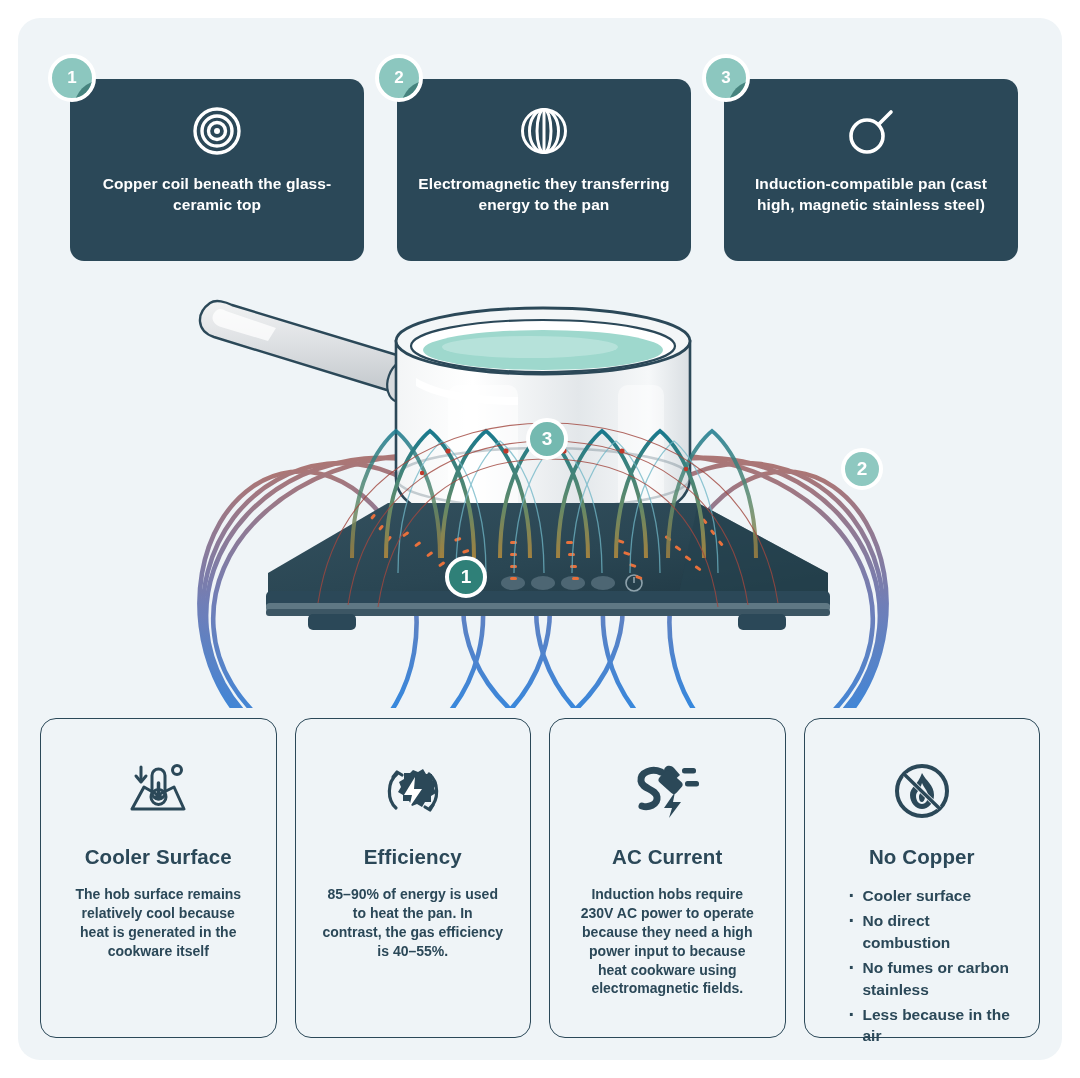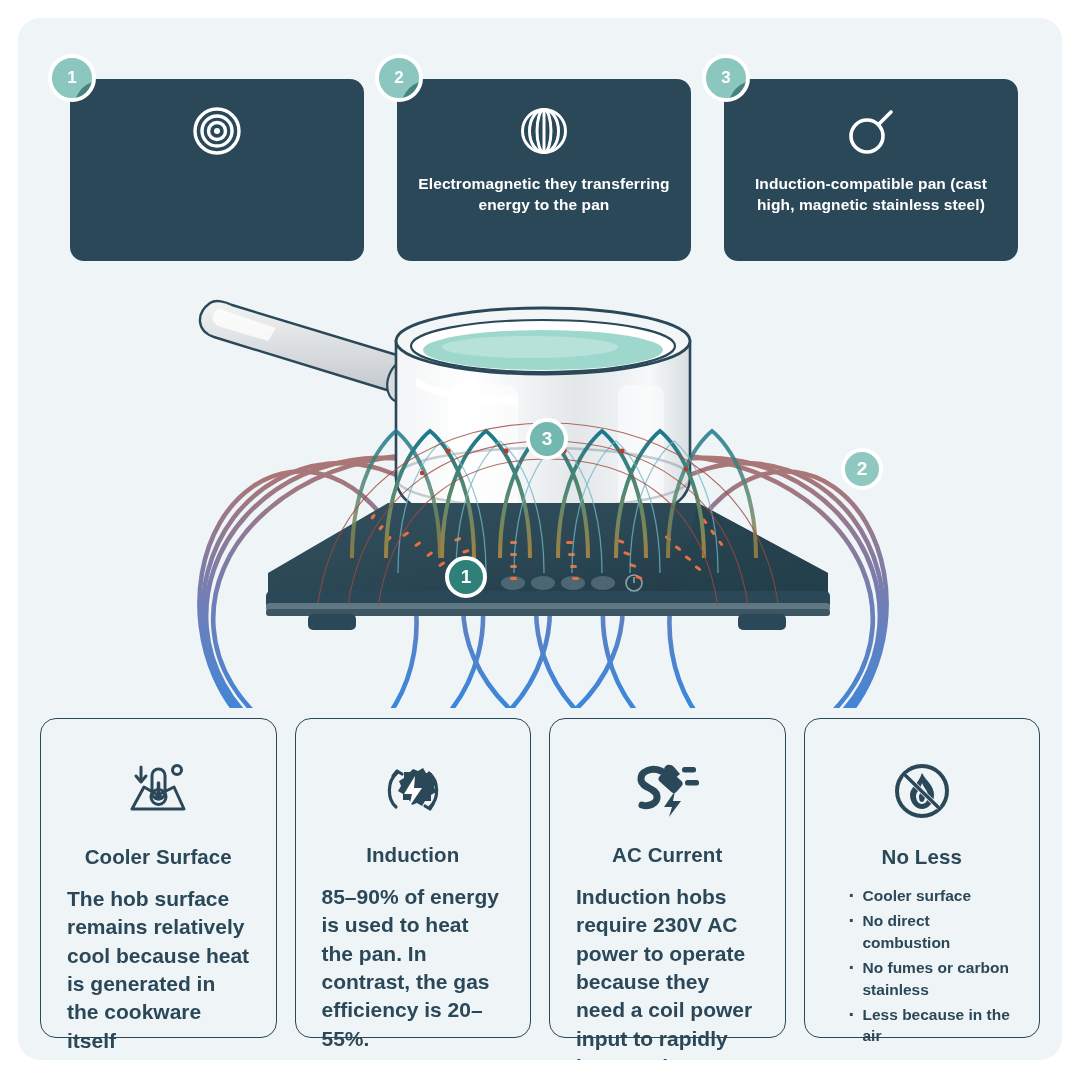--- a/index.html
+++ b/index.html
@@ -123,23 +123,24 @@
   .benefit-title {
     color: #2b4858;
     font-size: 20.5px;
     font-weight: bold;
     text-align: center;
     margin-bottom: 16px;
     letter-spacing: .1px;
   }
   .benefit-body {
     color: #2b4858;
-    font-size: 21px;
+    font-size: 14px;
     font-weight: bold;
     line-height: 1.35;
+    text-align: center;
   }
   .benefit-list {
     list-style: none;
     color: #2b4858;
     font-size: 15.5px;
     font-weight: bold;
     line-height: 1.38;
     text-align: left;
     align-self: stretch;
     padding-left: 16px;
@@ -164,20 +165,21 @@
         <span>1</span>
       </div>
       <div class="step-icon">
         <svg width="52" height="52" viewBox="0 0 52 52">
           <circle cx="26" cy="26" r="22" fill="none" stroke="#fff" stroke-width="3.4"></circle>
           <circle cx="26" cy="26" r="15" fill="none" stroke="#fff" stroke-width="3.4"></circle>
           <circle cx="26" cy="26" r="8.5" fill="none" stroke="#fff" stroke-width="3.4"></circle>
           <circle cx="26" cy="26" r="3" fill="#fff"></circle>
         </svg>
       </div>
+      <div class="step-text">Copper coil beneath the glass-ceramic top</div>
     </div>
 
     <div class="step-card">
       <div class="step-badge">
         <span>2</span>
       </div>
       <div class="step-icon">
         <svg width="50" height="52" viewBox="0 0 50 52">
           <circle cx="25" cy="26" r="21.5" fill="none" stroke="#fff" stroke-width="3"></circle>
           <ellipse cx="25" cy="26" rx="7" ry="21.5" fill="none" stroke="#fff" stroke-width="3"></ellipse>
@@ -398,51 +400,51 @@
       <div class="benefit-icon">
         <svg width="68" height="58" viewBox="0 0 68 58">
           <path d="M34,8 l5,2 l5,-3 l3,5 l6,0 l0,6 l5,3 l-3,5 l2,5 l-5,3 l0,6 l-6,0 l-3,5 l-5,-3 l-5,2 l-3,-5 l-6,0 l0,-6 l-5,-3 l3,-5 l-2,-5 l5,-3 l0,-6 l6,0 Z" fill="#2b4858"></path>
           <path d="M36,15 L25,33 L33,33 L30,46 L43,27 L35,27 Z" fill="#ffffff"></path>
           <path d="M18,12 C8,20 8,38 17,46" fill="none" stroke="#2b4858" stroke-width="3.2" stroke-linecap="round"></path>
           <path d="M50,12 C60,20 60,38 51,46" fill="none" stroke="#2b4858" stroke-width="3.2" stroke-linecap="round"></path>
           <path d="M14,15 L18,10 L23,13" fill="none" stroke="#2b4858" stroke-width="3.2" stroke-linecap="round" stroke-linejoin="round"></path>
           <path d="M54,43 L51,48 L46,45" fill="none" stroke="#2b4858" stroke-width="3.2" stroke-linecap="round" stroke-linejoin="round"></path>
         </svg>
       </div>
-      <div class="benefit-title">Induction</div>
-      <div class="benefit-body">85–90% of energy is used to heat the pan. In contrast, the gas efficiency is 20–55%.</div>
+      <div class="benefit-title">Efficiency</div>
+      <div class="benefit-body">85–90% of energy is used to heat the pan. In contrast, the gas efficiency is 40–55%.</div>
     </div>
 
     <div class="benefit">
       <div class="benefit-icon">
         <svg width="66" height="58" viewBox="0 0 66 58">
           <path d="M27,10 C18,6 6,10 7,19 C8,27 22,27 23,35 C24,43 14,46 8,44" fill="none" stroke="#2b4858" stroke-width="7" stroke-linecap="round"></path>
           <path d="M30,9 C30,4 36,2 40,6 L46,13 L36,22 L30,15 Z" fill="#2b4858"></path>
           <rect x="33" y="7" width="23" height="15" rx="4" transform="rotate(42 33 7)" fill="#2b4858"></rect>
           <rect x="48" y="6" width="14" height="5.5" rx="2.5" fill="#2b4858"></rect>
           <rect x="51" y="19" width="14" height="5.5" rx="2.5" fill="#2b4858"></rect>
           <path d="M41,30 L30,46 L38,46 L35,56 L47,40 L39,40 Z" fill="#2b4858"></path>
         </svg>
       </div>
       <div class="benefit-title">AC Current</div>
-      <div class="benefit-body">Induction hobs require 230V AC power to operate because they need a coil power input to rapidly heat cookware using electromagnetic fields.</div>
+      <div class="benefit-body">Induction hobs require 230V AC power to operate because they need a high power input to because heat cookware using electromagnetic fields.</div>
     </div>
 
     <div class="benefit">
       <div class="benefit-icon">
         <svg width="60" height="60" viewBox="0 0 60 60">
           <circle cx="30" cy="30" r="25" fill="none" stroke="#2b4858" stroke-width="4"></circle>
           <path d="M30,12 C34,20 42,24 42,34 C42,42 36,48 30,48 C24,48 18,42 18,34 C18,26 26,24 30,12 Z" fill="#2b4858"></path>
           <path d="M30,22 C32,27 36,30 36,35 C36,40 33,43 30,43 C27,43 24,40 24,35 C24,31 28,29 30,22 Z" fill="#eff4f7"></path>
           <path d="M30,28 C31,31 33,33 33,36 C33,39 31,41 30,41 C28,41 27,39 27,36 C27,33 29,32 30,28 Z" fill="#2b4858"></path>
           <line x1="13" y1="14" x2="47" y2="47" stroke="#eff4f7" stroke-width="5"></line>
           <line x1="13" y1="14" x2="47" y2="47" stroke="#2b4858" stroke-width="3.4" stroke-linecap="round"></line>
         </svg>
       </div>
-      <div class="benefit-title">No Less</div>
+      <div class="benefit-title">No Copper</div>
       <ul class="benefit-list">
         <li>Cooler surface</li>
         <li>No direct combustion</li>
         <li>No fumes or carbon stainless</li>
         <li>Less because in the air</li>
       </ul>
     </div>
 
   </div>
 

